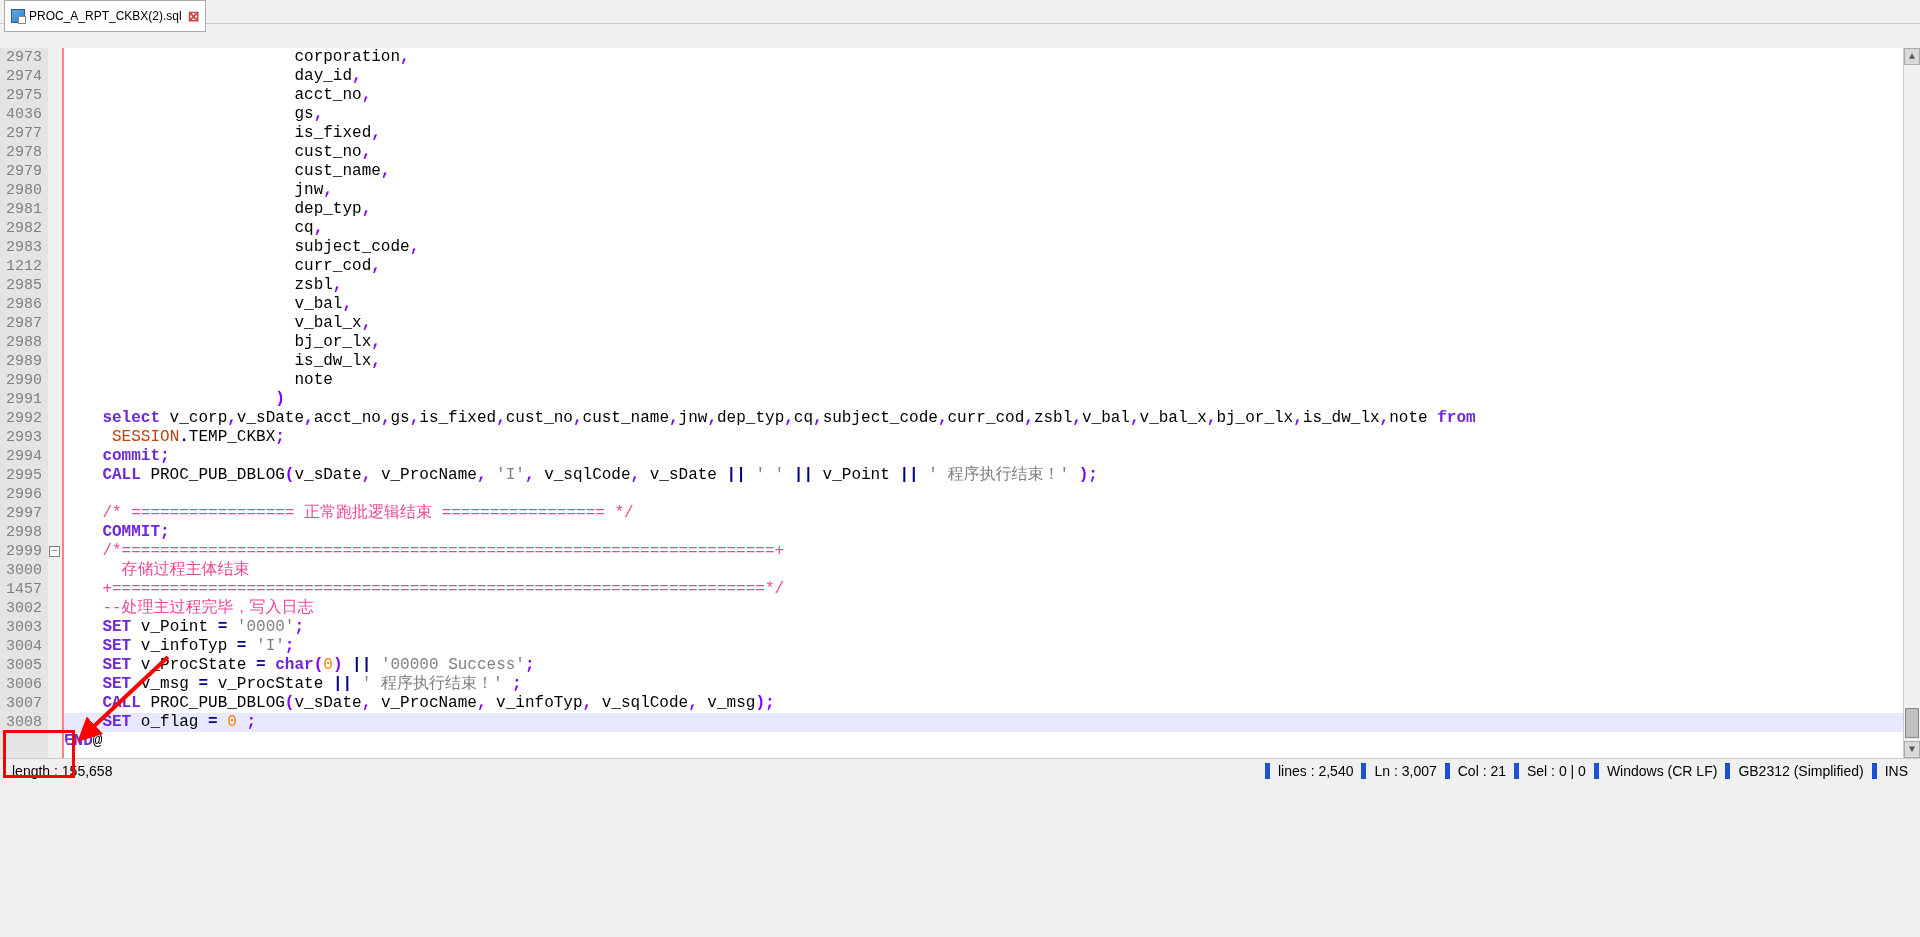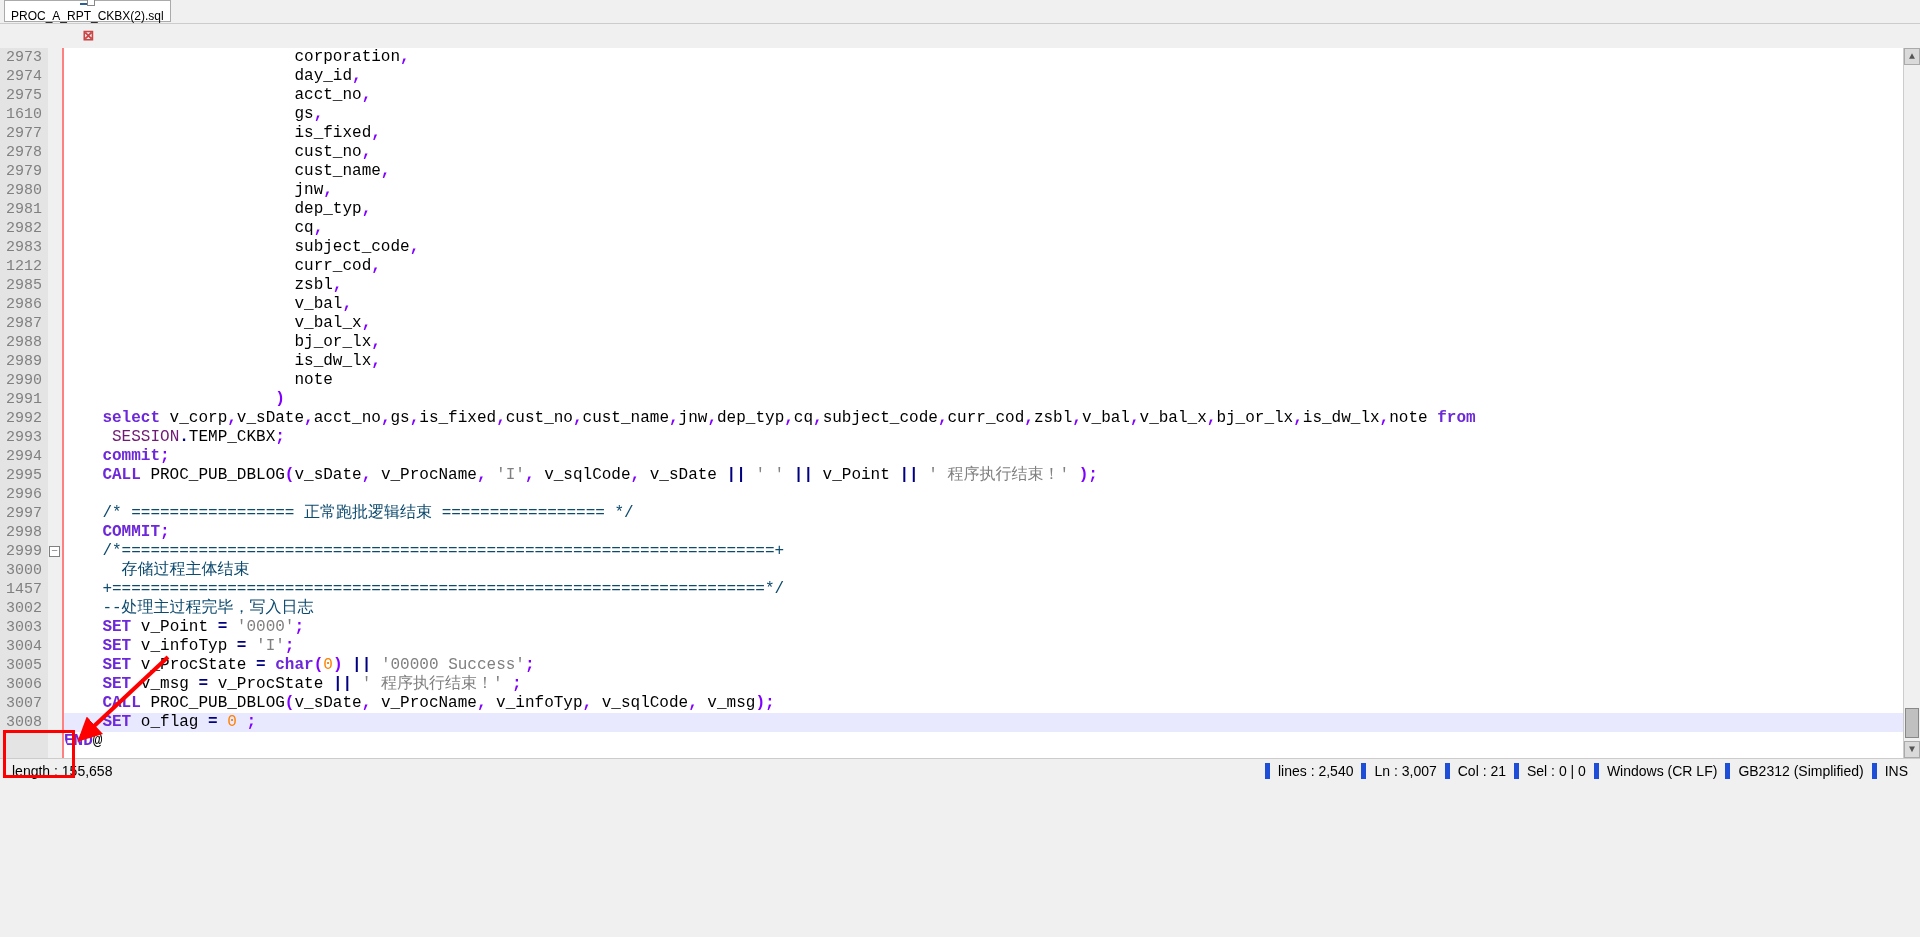--- a/index.html
+++ b/index.html
@@ -20,22 +20,21 @@
 }
 .tab {
   background: #fff;
   border: 1px solid #aaa;
   padding: 2px 6px;
   display: flex;
   align-items: center;
   gap: 4px;
   font-size: 12px;
   font-family: sans-serif;
-  height: 22px;
-  flex-direction: column;
+  height: 32px;
 }
 .tab-icon {
   width: 14px;
   height: 14px;
   background: linear-gradient(135deg,#5ba7e8,#3a7fc4);
   border: 1px solid #2c5f94;
   position: relative;
 }
 .tab-icon::after {
   content: "";
@@ -99,24 +98,24 @@
   line-height: 19px;
   font-size: 16px;
   white-space: pre;
   position: relative;
   overflow: hidden;
   border-radius: 25px;
 }
 .code-line { height: 19px; }
 .highlight-line { background: #e8e8ff; }
 .kw { color: #6d28d9; font-weight: bold; }
-.cls { color: #701a75; }
+.cls { color: #c2410c; }
 .str { color: #808080; }
 .num { color: #ff8000; }
-.cmt { color: #0c4a6e; }
+.cmt { color: #ec4899; }
 .punc { color: #8000ff; font-weight: bold; }
 .ident { color: #000; }
 .op { color: #000080; font-weight: bold; }
 
 .vscroll {
   width: 17px;
   background: #f0f0f0;
   border-left: 1px solid #ccc;
   position: relative;
 }
@@ -179,21 +178,21 @@
   </div>
 </div>
 
 <div class="editor-block">
 <div class="editor-wrap">
   <div class="editor-scroll">
     <div class="gutter" id="gutter">
           <div>2973</div>
           <div>2974</div>
           <div>2975</div>
-          <div>1610</div>
+          <div>4036</div>
           <div>2977</div>
           <div>2978</div>
           <div>2979</div>
           <div>2980</div>
           <div>2981</div>
           <div>2982</div>
           <div>2983</div>
           <div>1212</div>
           <div>2985</div>
           <div>2986</div>

